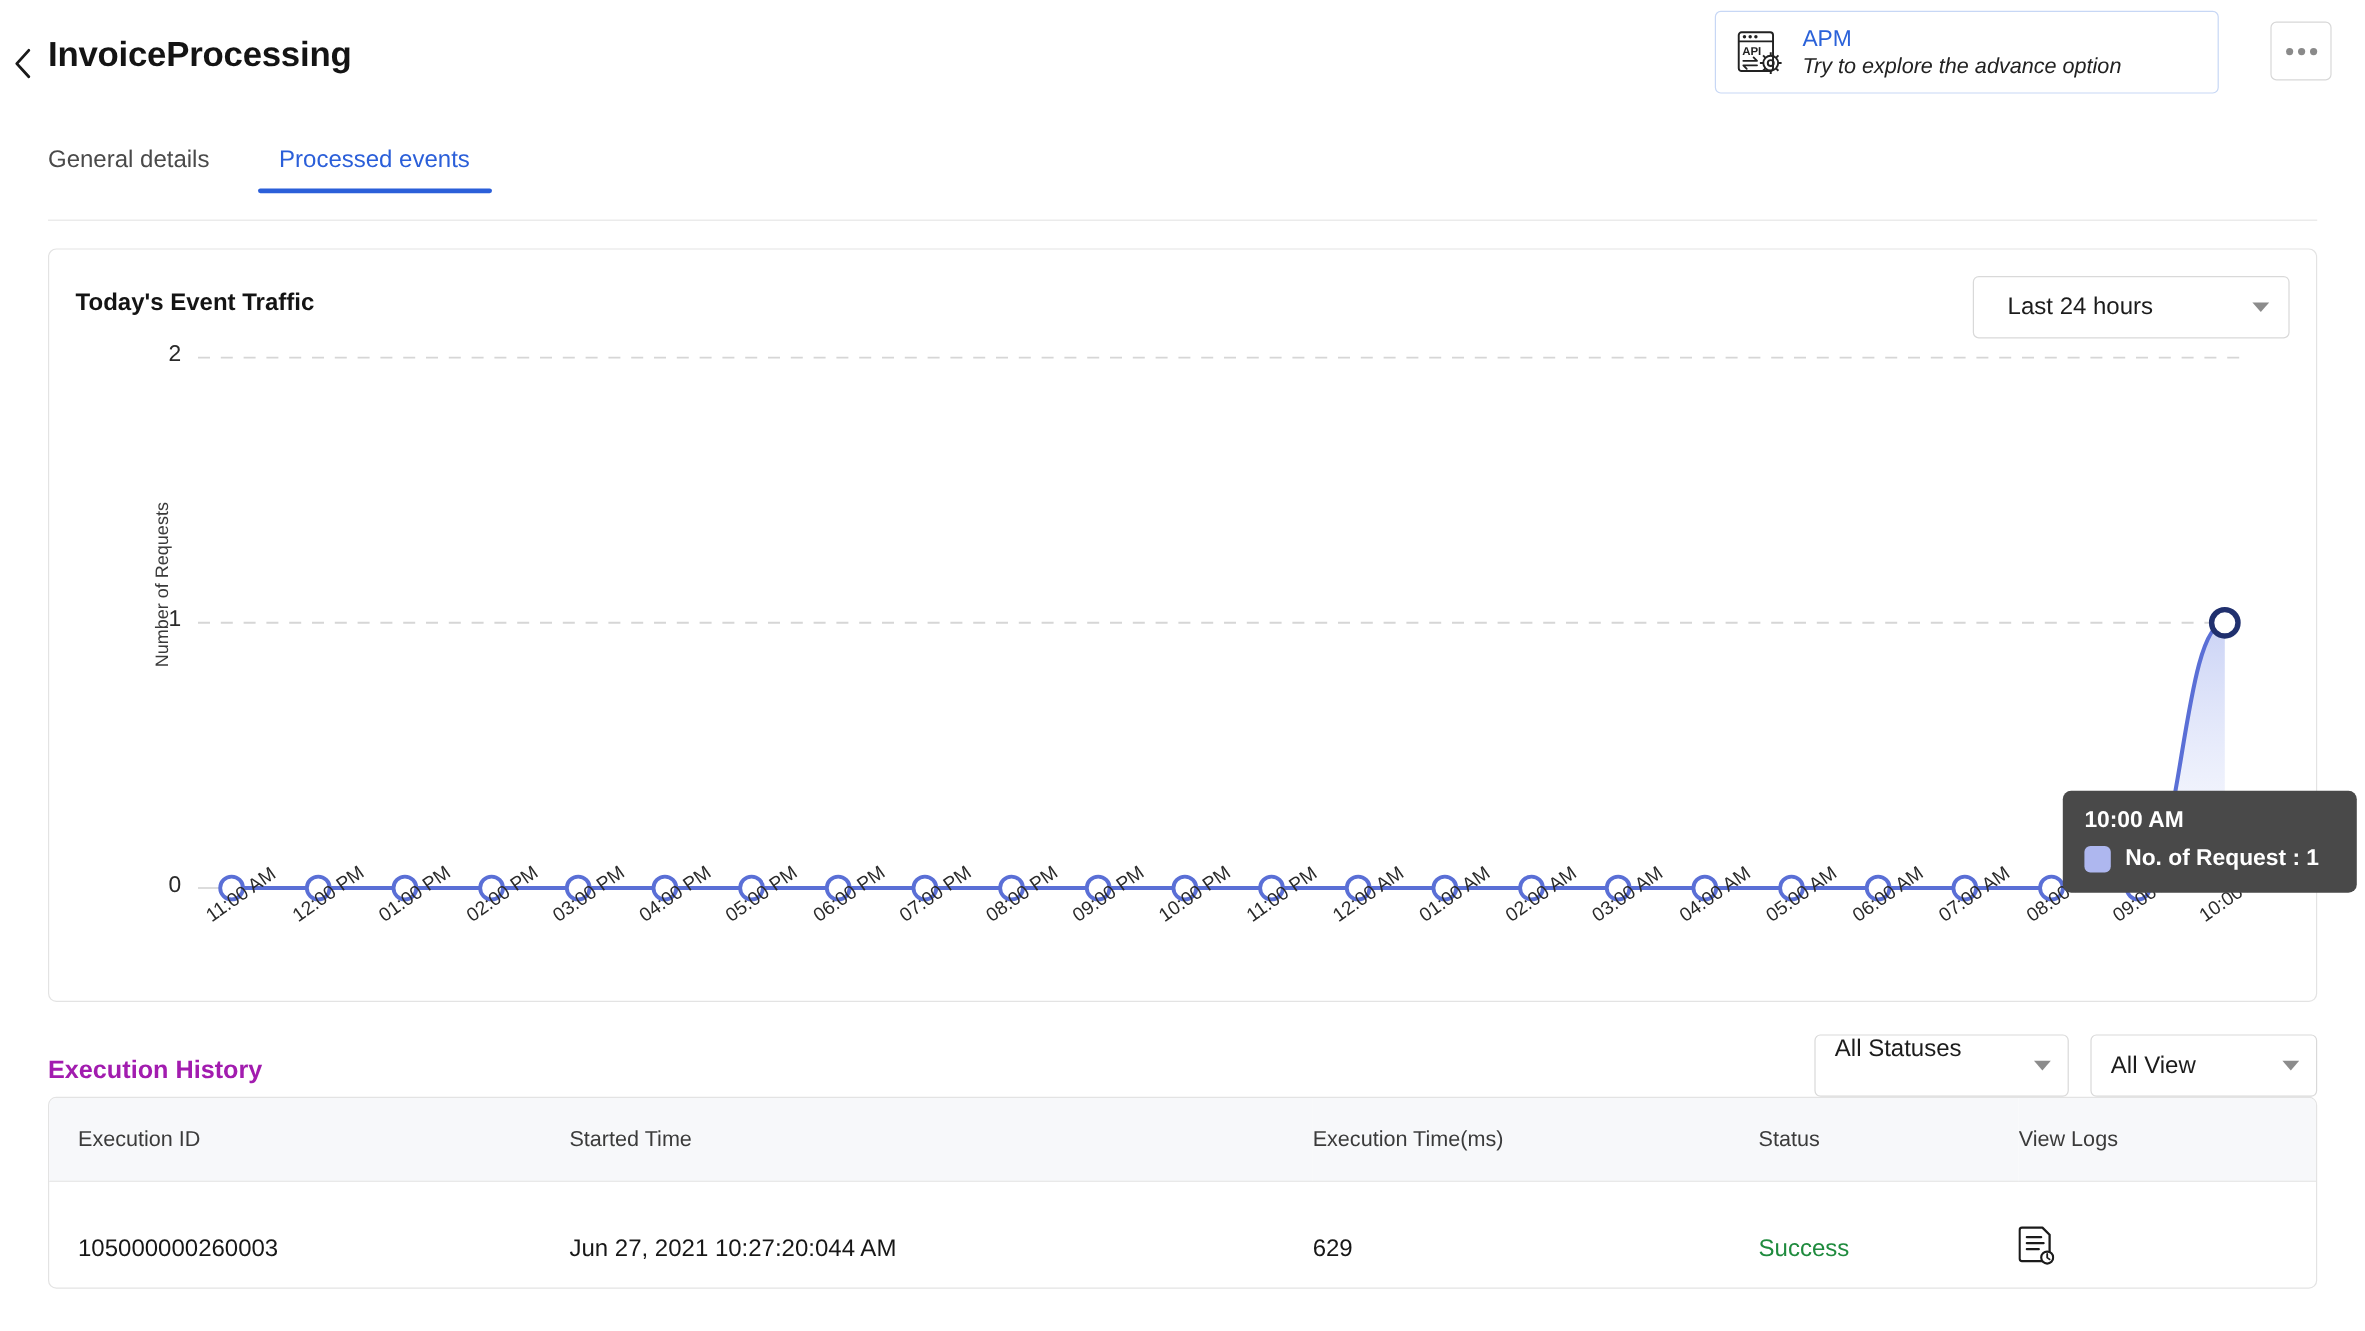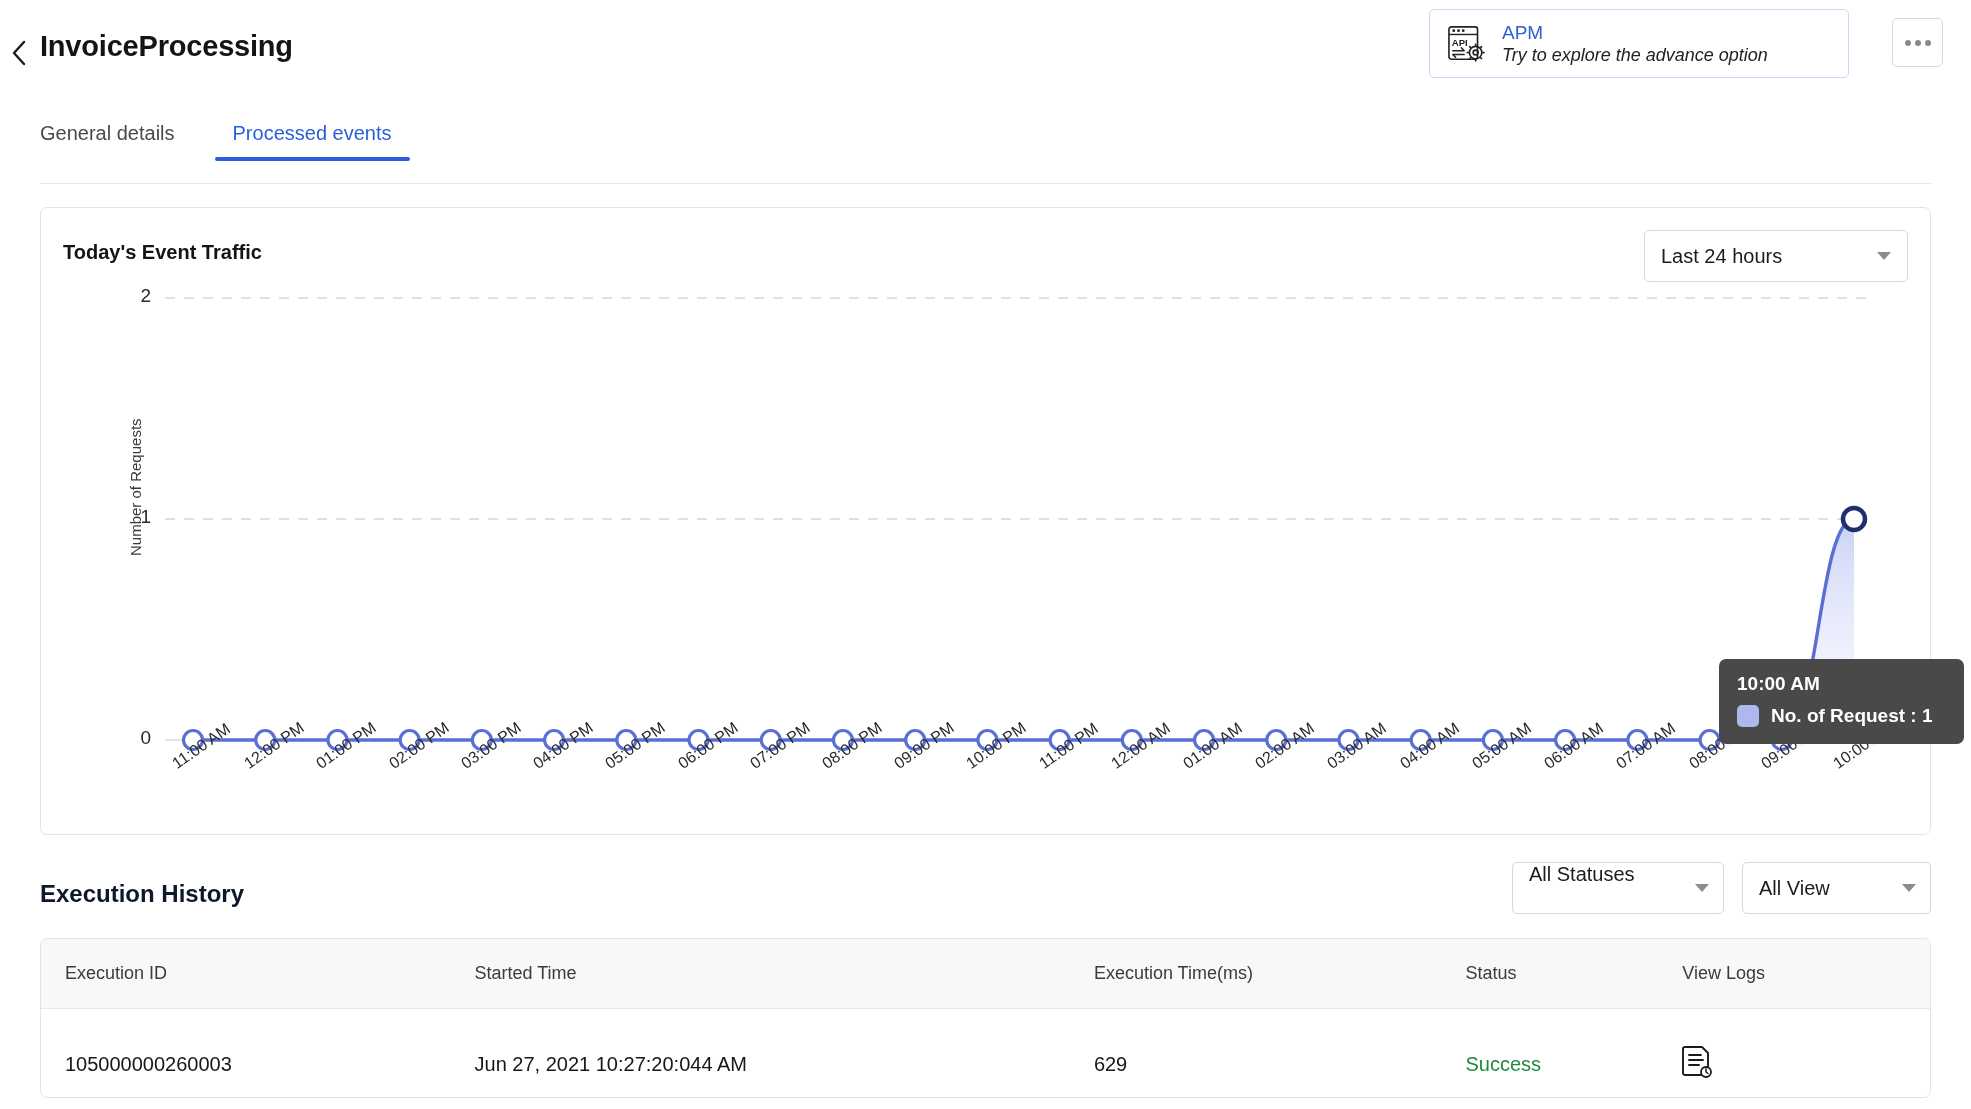--- a/index.html
+++ b/index.html
@@ -98,21 +98,21 @@
   .chart-title {
     position: absolute; left: 22px; top: 33px;
     font-size: 20px; font-weight: 700; color: #141414;
   }
   .range-select {
     position: absolute; right: 22px; top: 22px;
     width: 264px; height: 52px;
     border: 1px solid #d9d9d9; border-radius: 5px;
     background: #fff;
     display: flex; align-items: center;
-    padding: 0 16px;
+    padding: 0 28px;
     font-size: 20px; color: #1c1c1c;
     cursor: pointer;
   }
   .range-select .caret {
     position: absolute; right: 16px; top: 50%;
     width: 0; height: 0;
     border-left: 7px solid transparent;
     border-right: 7px solid transparent;
     border-top: 8px solid #8c8c8c;
     transform: translateY(-50%);
@@ -163,21 +163,21 @@
     z-index: 20;
   }
   .tt-time { font-size: 19px; font-weight: 700; margin-bottom: 10px; }
   .tt-row { display: flex; align-items: flex-start; gap: 12px; }
   .tt-swatch { width: 22px; height: 22px; border-radius: 5px; background: #aeb7ef; flex:none; }
   .tt-label { font-size: 19px; font-weight: 700; white-space: nowrap; }
 
   
   .exec-title {
     position: absolute; left: 40px; top: 880px;
-    font-size: 24px; font-weight: 700; color: #0f172a;
+    font-size: 21px; font-weight: 700; color: #a21caf;
   }
   .status-select {
     position: absolute; left: 1512px; top: 862px;
     width: 212px; height: 52px;
     border: 1px solid #d9d9d9; border-radius: 5px; background: #fff;
     display: flex; align-items: flex-start; padding: 0 16px;
     font-size: 20px; color: #1c1c1c; cursor: pointer;
   }
   .time-select {
     position: absolute; left: 1742px; top: 862px;
@@ -189,21 +189,21 @@
   .status-select .caret, .time-select .caret {
     position: absolute; right: 14px; top: 50%;
     width: 0; height: 0;
     border-left: 7px solid transparent;
     border-right: 7px solid transparent;
     border-top: 8px solid #8c8c8c;
     transform: translateY(-50%);
   }
 
   .table-wrap {
-    position: absolute; left: 40px; top: 938px;
+    position: absolute; left: 40px; top: 914px;
     width: 1891px; height: 160px;
     border: 1px solid #e3e3e3;
     border-radius: 7px;
     background: #fff;
     overflow: hidden;
   }
   table { width: 100%; border-collapse: collapse; }
   thead th {
     background: #f7f8fa;
     text-align: left;

